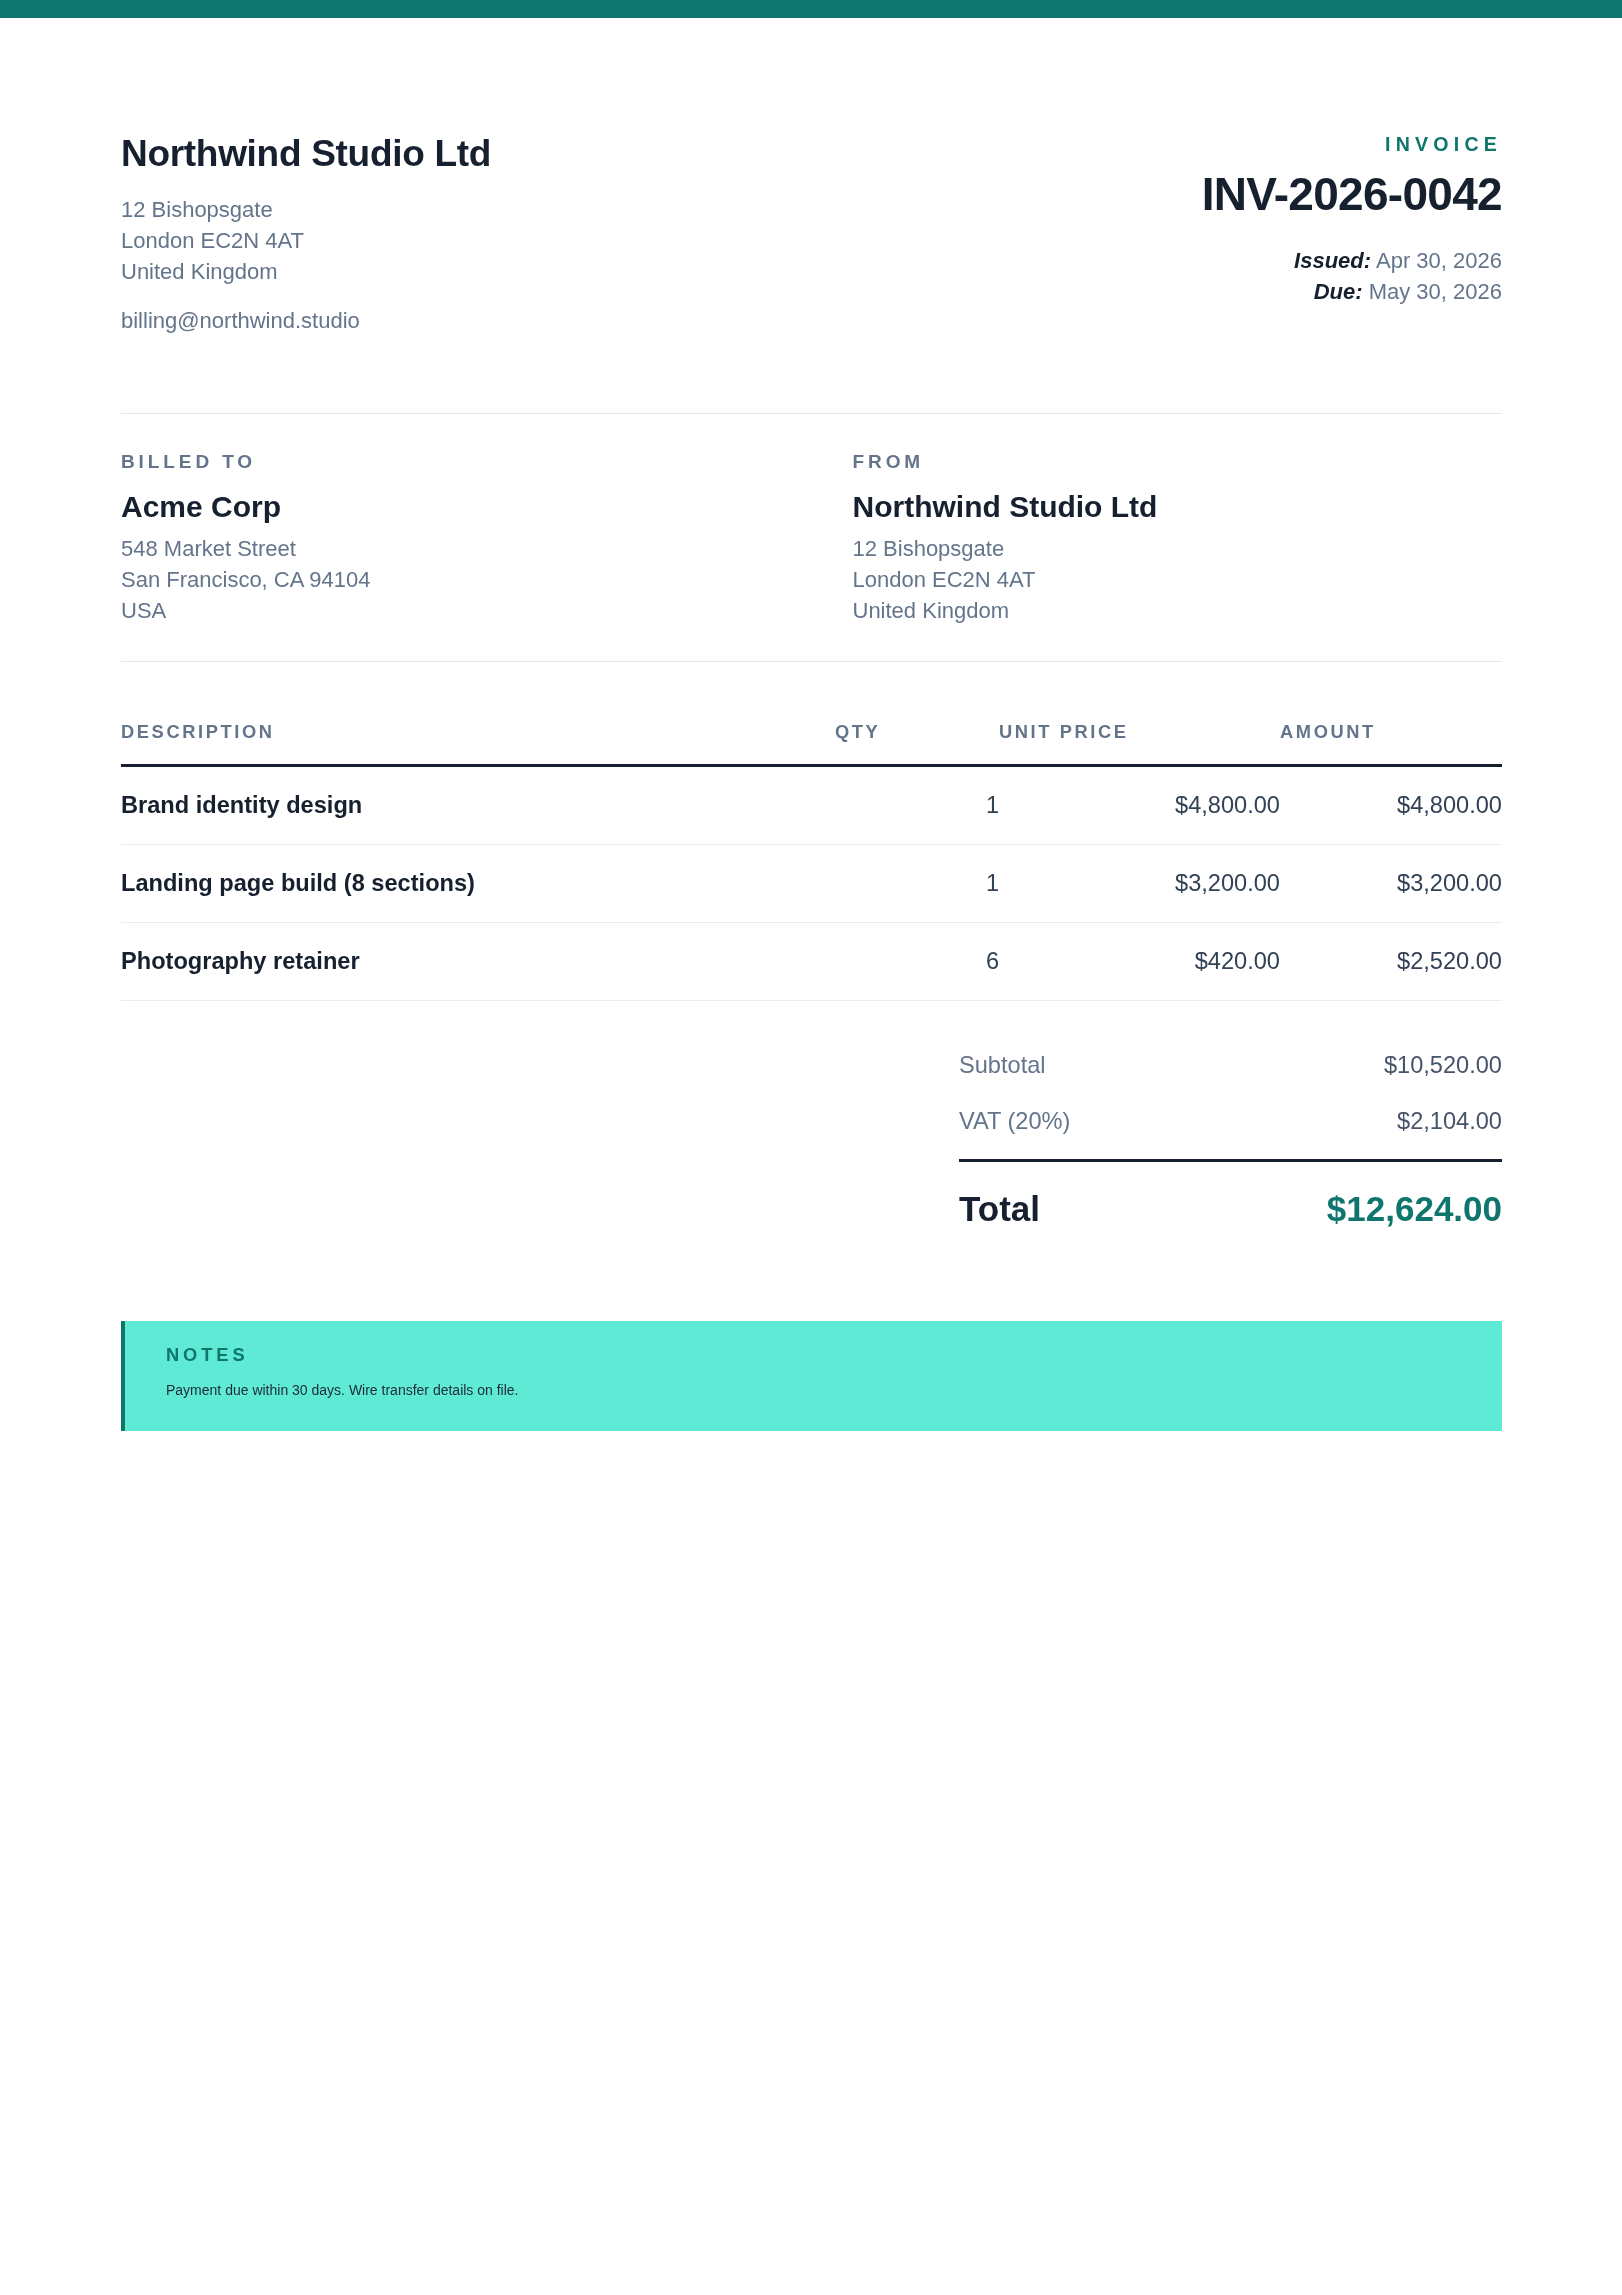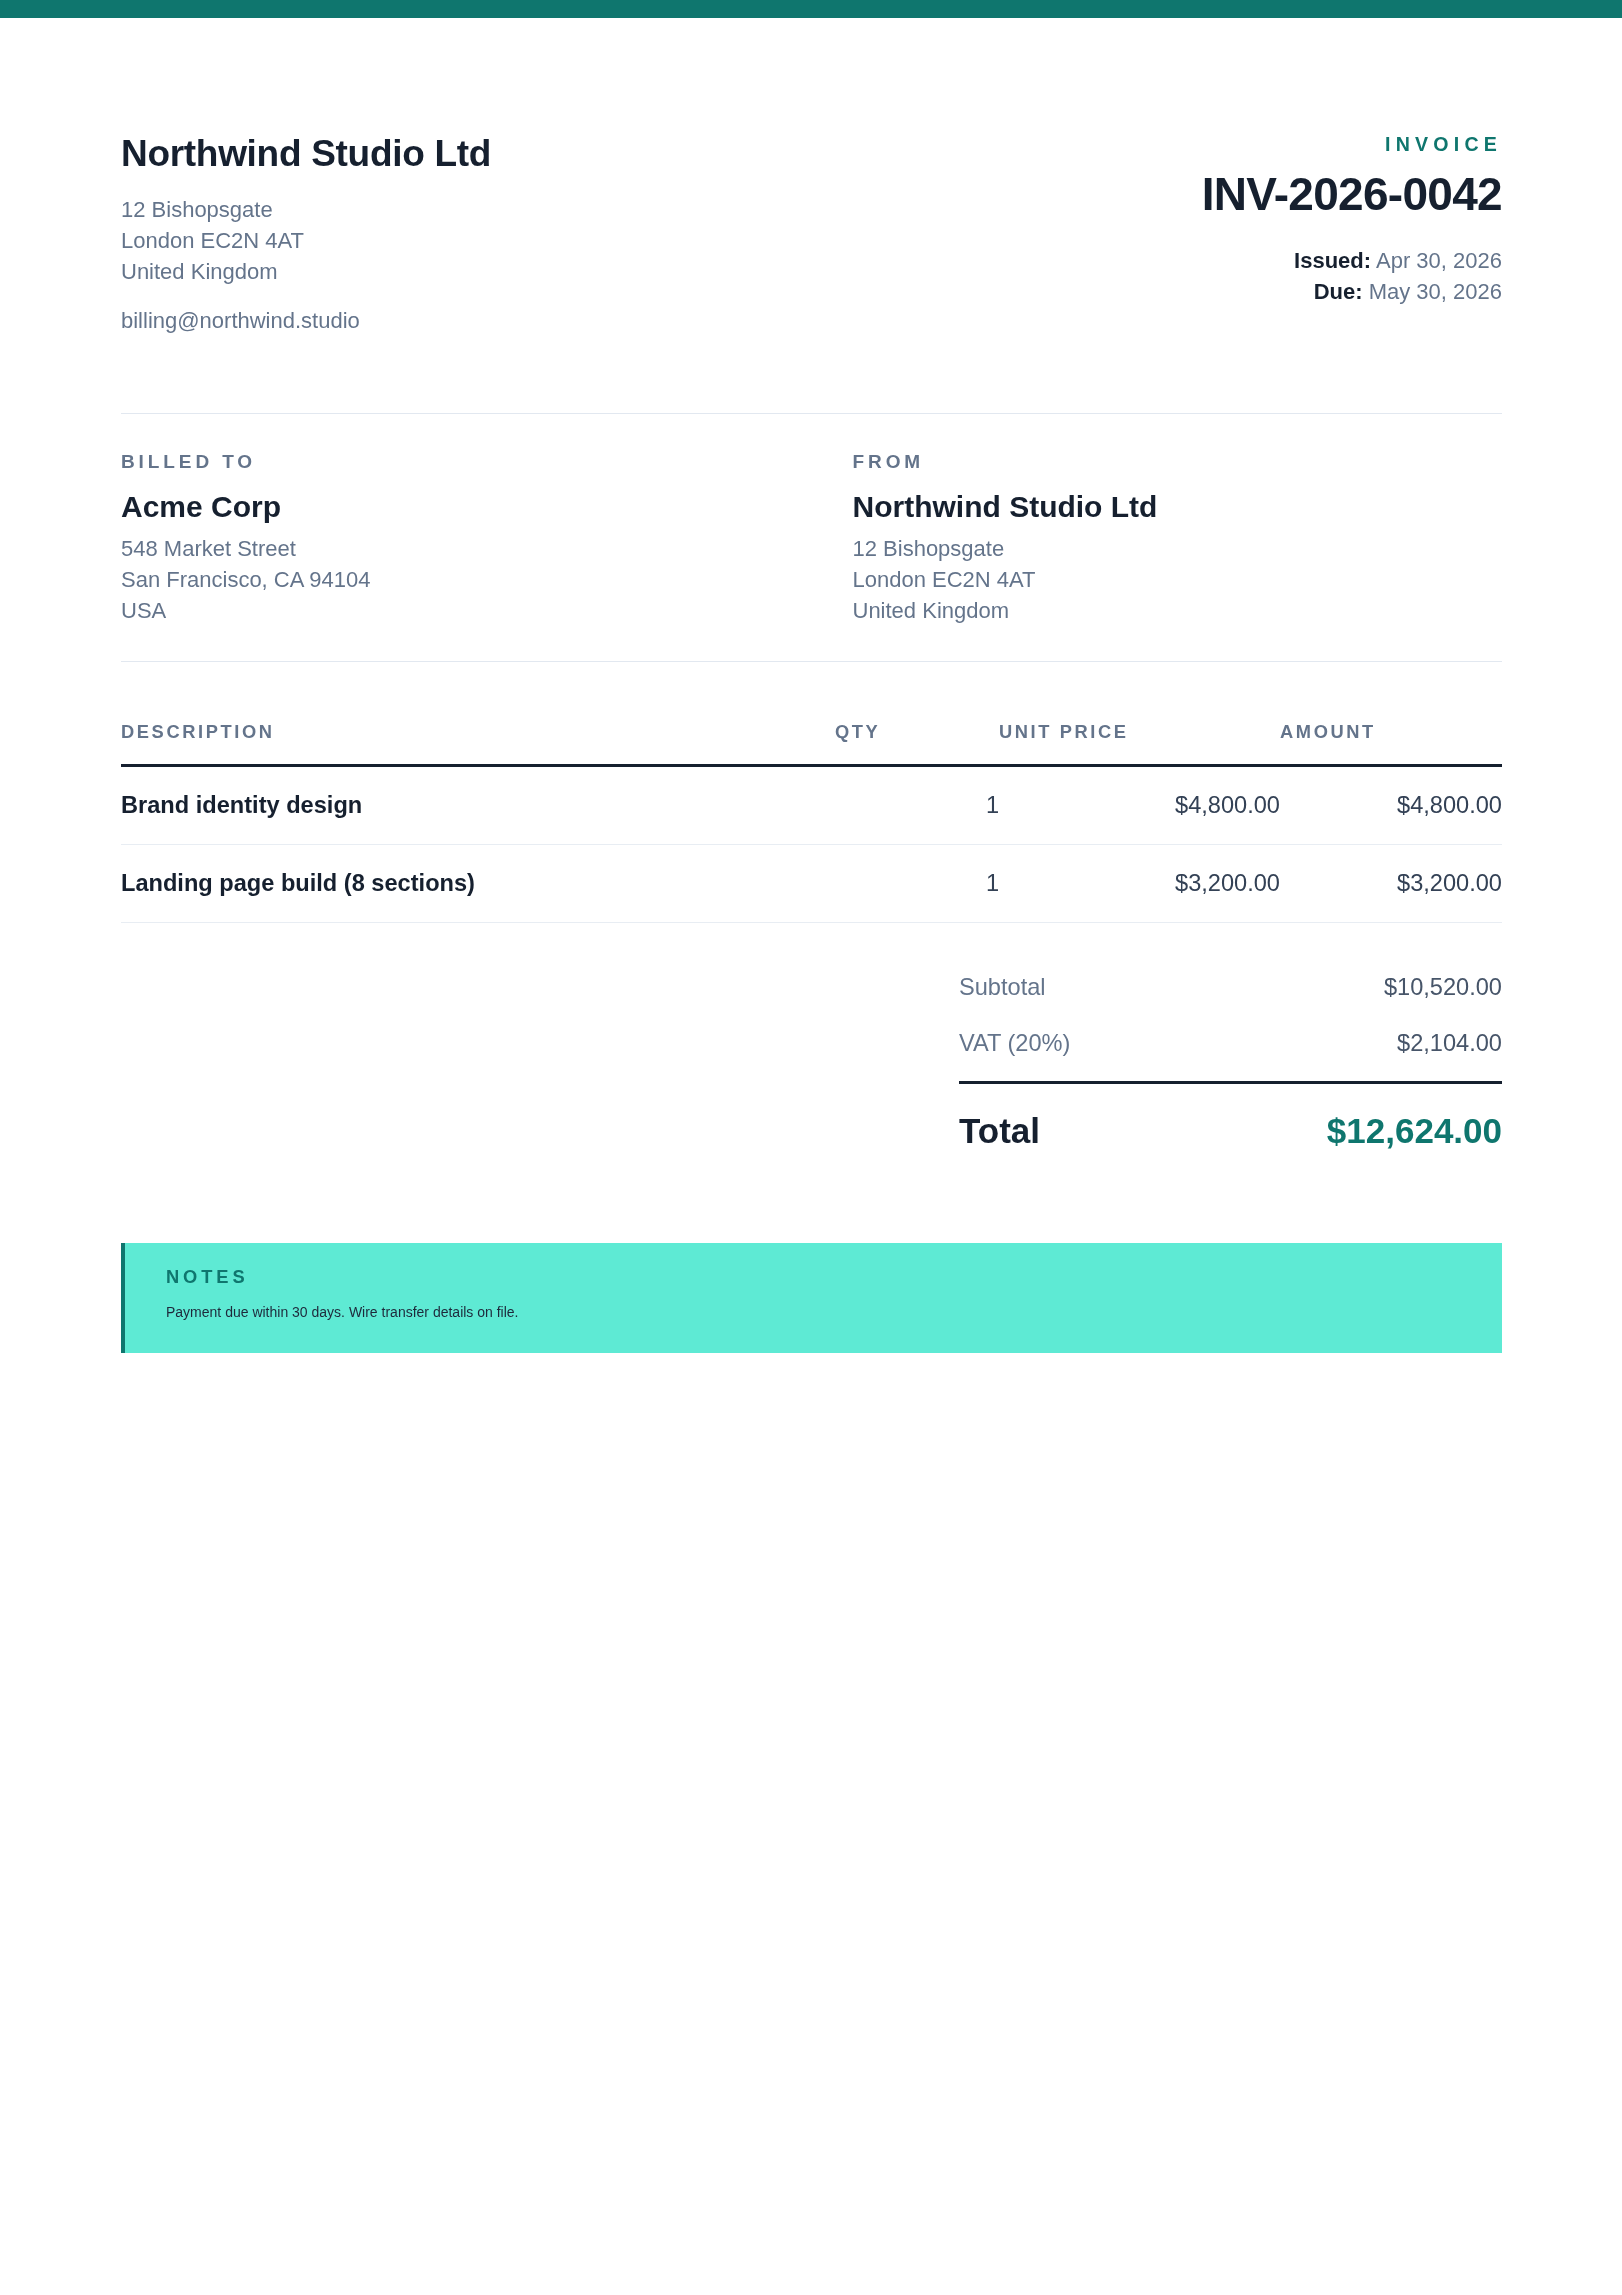--- a/index.html
+++ b/index.html
@@ -62,20 +62,21 @@
   }
   .invoice-meta {
     margin-top: 23.6px;
     font-size: 22px;
     line-height: 31px;
     color: #64748b;
   }
   .invoice-meta .meta-label {
     font-weight: 700;
     color: #16202f;
+    font-style: italic;
   }
 
   .divider {
     border: none;
     border-top: 1.3px solid #e2e8f0;
     margin-top: 77px;
   }
 
   
   .parties {
@@ -266,20 +267,26 @@
         <td>1</td>
         <td>$4,800.00</td>
         <td>$4,800.00</td>
       </tr>
       <tr>
         <td class="cell-desc">Landing page build (8 sections)</td>
         <td>1</td>
         <td>$3,200.00</td>
         <td>$3,200.00</td>
       </tr>
+      <tr>
+        <td class="cell-desc">Photography retainer</td>
+        <td>6</td>
+        <td>$420.00</td>
+        <td>$2,520.00</td>
+      </tr>
     </tbody>
   </table>
 
   <div class="totals">
     <div class="totals-row">
       <span class="t-label">Subtotal</span>
       <span class="t-value">$10,520.00</span>
     </div>
     <div class="totals-row">
       <span class="t-label">VAT (20%)</span>

